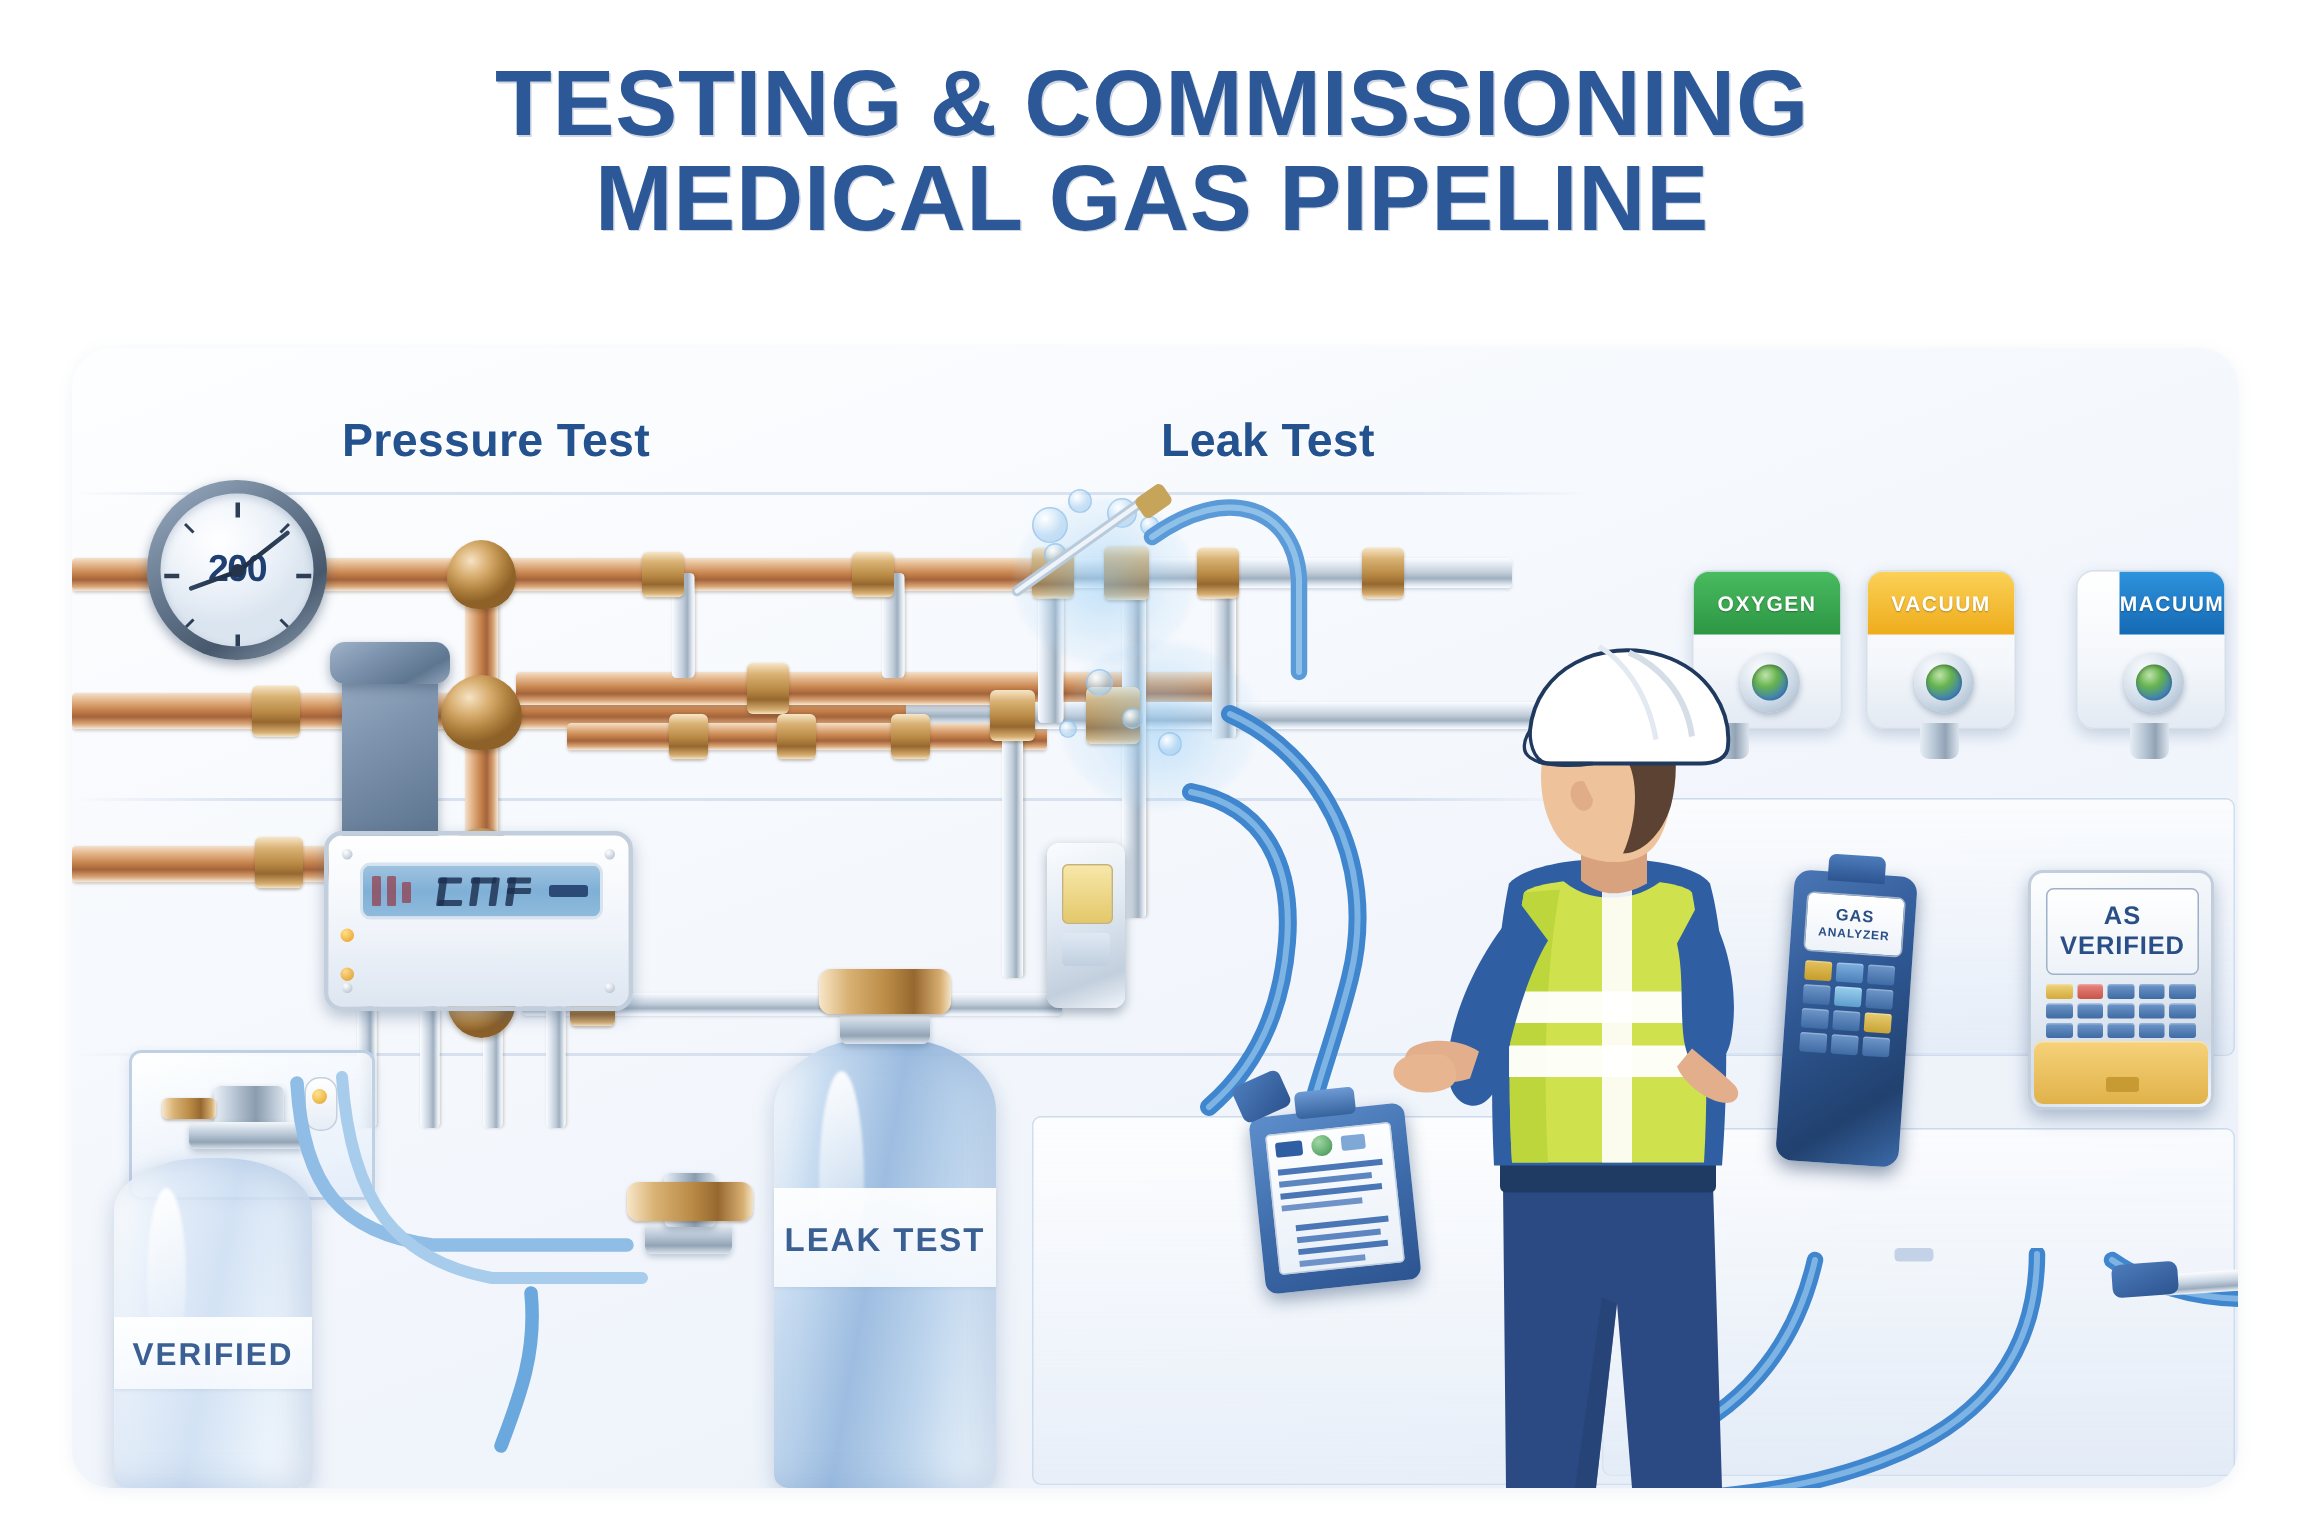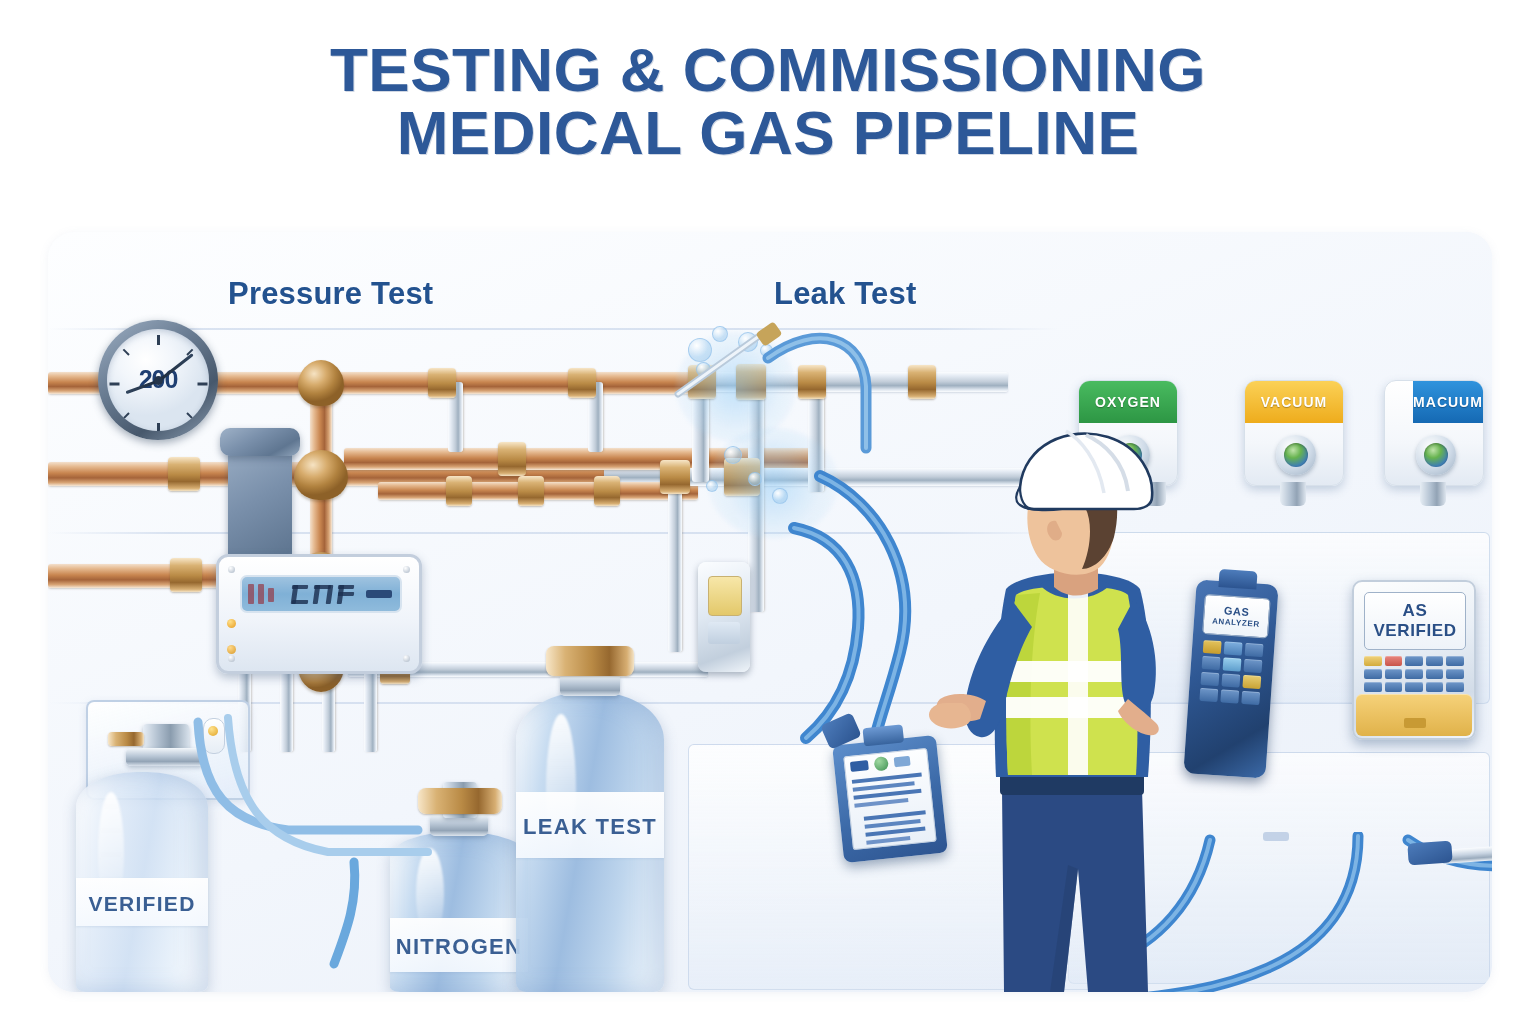--- a/index.html
+++ b/index.html
@@ -405,26 +405,20 @@
     <div style="position:absolute;left:155px;top:486px;width:20px;height:34px;border-radius:10px;background:linear-gradient(180deg,#ffffff,#e6edf5);border:1px solid #c3d0e0;"></div>
     <div style="position:absolute;left:160px;top:494px;width:10px;height:10px;border-radius:50%;background:radial-gradient(circle at 35% 30%,#ffe38e,#e0a325);"></div>
 
     <div class="cyl" style="left:28px;top:540px;width:132px;height:220px;">
       <div class="cyl-body clear" style="height:220px;"></div>
       <div class="cyl-gloss" style="left:22px;top:20px;width:26px;height:120px;"></div>
       <div class="cyl-band" style="top:106px;height:48px;"></div>
       <div class="cyl-label" style="top:120px;font-size:21px;">VERIFIED</div>
     </div>
 
-    <div class="cyl" style="left:342px;top:600px;width:138px;height:160px;">
-      <div class="cyl-body" style="height:160px;"></div>
-      <div class="cyl-gloss" style="left:26px;top:16px;width:28px;height:92px;"></div>
-      <div class="cyl-band" style="top:86px;height:54px;"></div>
-      <div class="cyl-label" style="top:102px;">NITROGEN</div>
-    </div>
     <div class="cyl-collar" style="left:382px;top:582px;width:58px;height:22px;"></div>
     <div class="cyl-neck" style="left:395px;top:550px;width:34px;height:36px;"></div>
     <div class="fitting sv" style="left:370px;top:556px;width:84px;height:26px;border-radius:8px;"></div>
 
     <div class="cyl" style="left:468px;top:460px;width:148px;height:300px;">
       <div class="cyl-body" style="height:300px;"></div>
       <div class="cyl-gloss" style="left:30px;top:22px;width:30px;height:150px;"></div>
       <div class="cyl-band" style="top:100px;height:66px;"></div>
       <div class="cyl-label" style="top:122px;">LEAK TEST</div>
     </div>
@@ -473,21 +467,21 @@
       <path d="M250 4 C 250 70, 214 112, 160 136 C 110 158, 60 164, 10 168" stroke="#3f86cf" stroke-width="11"></path>
       <path d="M250 4 C 250 70, 214 112, 160 136 C 110 158, 60 164, 10 168" stroke="#7db4e4" stroke-width="4"></path>
       <path d="M300 8 C 326 26, 356 34, 392 34" stroke="#3f86cf" stroke-width="11"></path>
       <path d="M300 8 C 326 26, 356 34, 392 34" stroke="#7db4e4" stroke-width="4"></path>
     </svg>
 
     <div class="valvebody" style="left:650px;top:330px;width:52px;height:110px;border-radius:8px;background:linear-gradient(160deg,#fbfdff,#dfe8f2 45%,#c2cfdd 80%,#f0f5fa);"></div>
     <div style="position:absolute;left:660px;top:344px;width:32px;height:38px;border-radius:4px;background:linear-gradient(180deg,#f7e7a9,#e3c86a);border:1px solid #c8b171;"></div>
     <div style="position:absolute;left:660px;top:390px;width:32px;height:22px;border-radius:3px;background:linear-gradient(180deg,#dfe9f4,#c0cfdf);"></div>
 
-    <div class="gaspanel" style="left:1030px;top:148px;width:98px;height:104px;text-align:right;">
+    <div class="gaspanel" style="left:1080px;top:148px;width:98px;height:104px;text-align:right;">
       <div class="gp-head" style="background:linear-gradient(180deg,#49bb60,#2d9644);">
         <span class="gp-name">OXYGEN</span>
       </div>
       <div class="gp-port" style="left:31px;top:54px;width:40px;height:40px;">
         <div class="gp-inner" style="left:8px;top:8px;width:24px;height:24px;"></div>
       </div>
     </div>
     <div class="gp-stem" style="left:1092px;top:250px;width:26px;height:24px;"></div>
 
     <div class="gaspanel" style="left:1196px;top:148px;width:98px;height:104px;">

